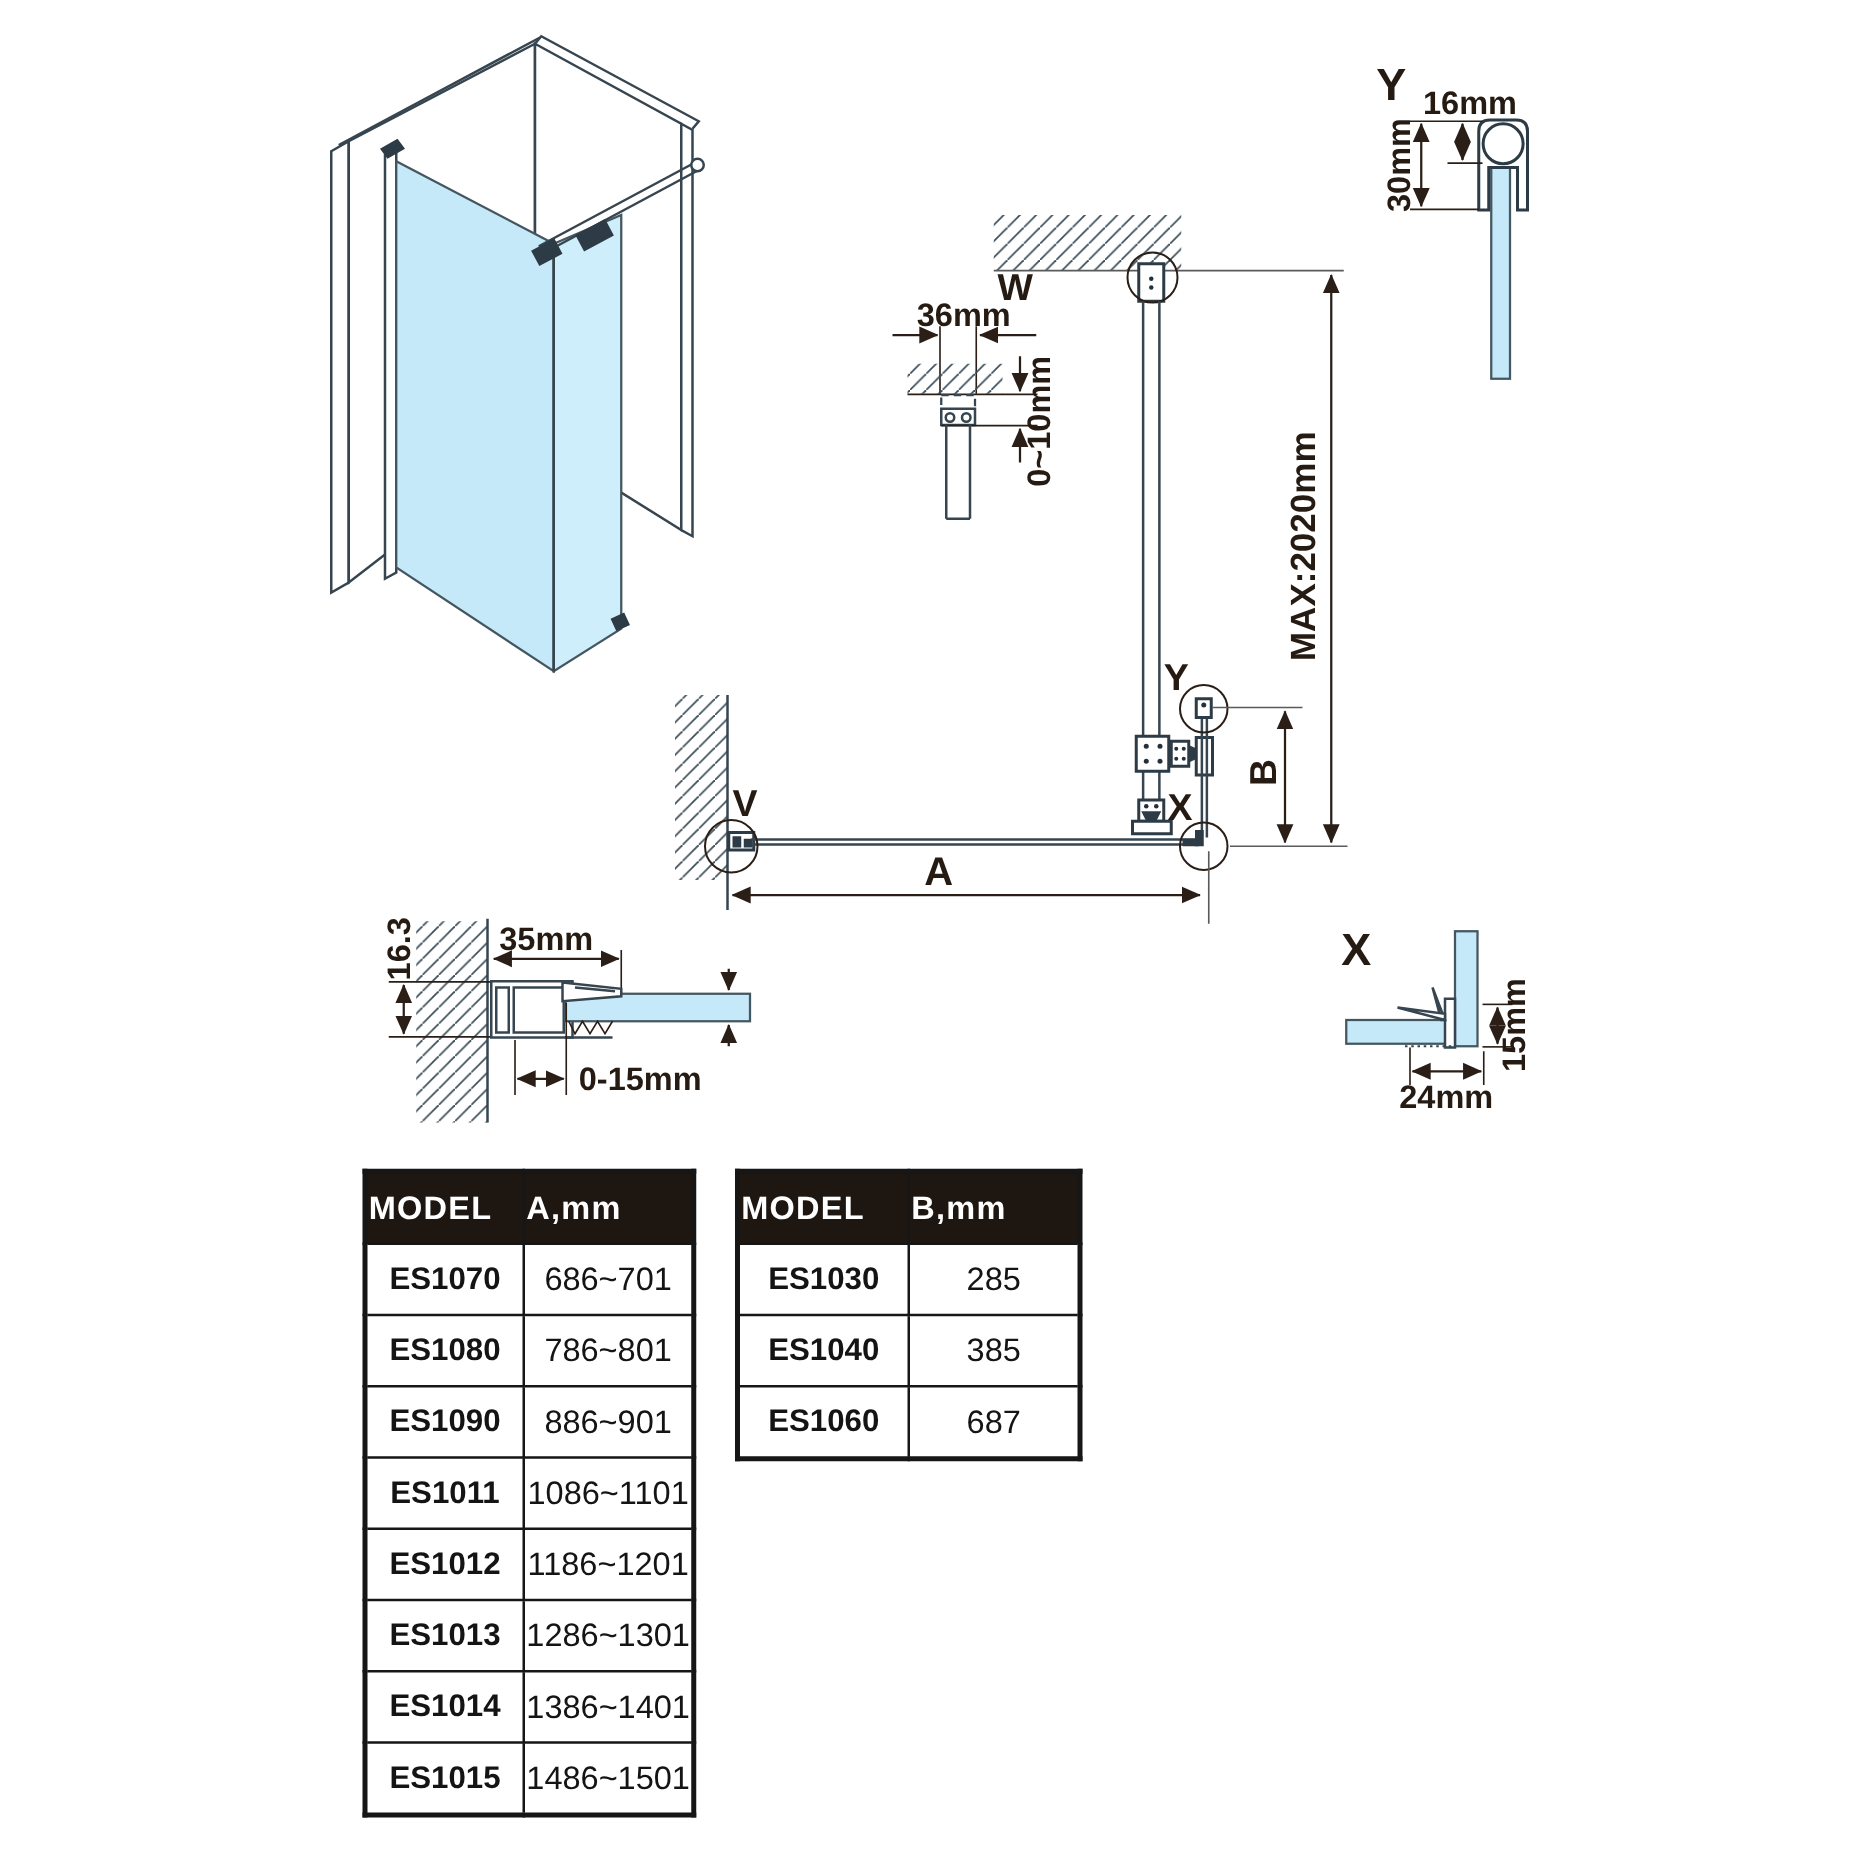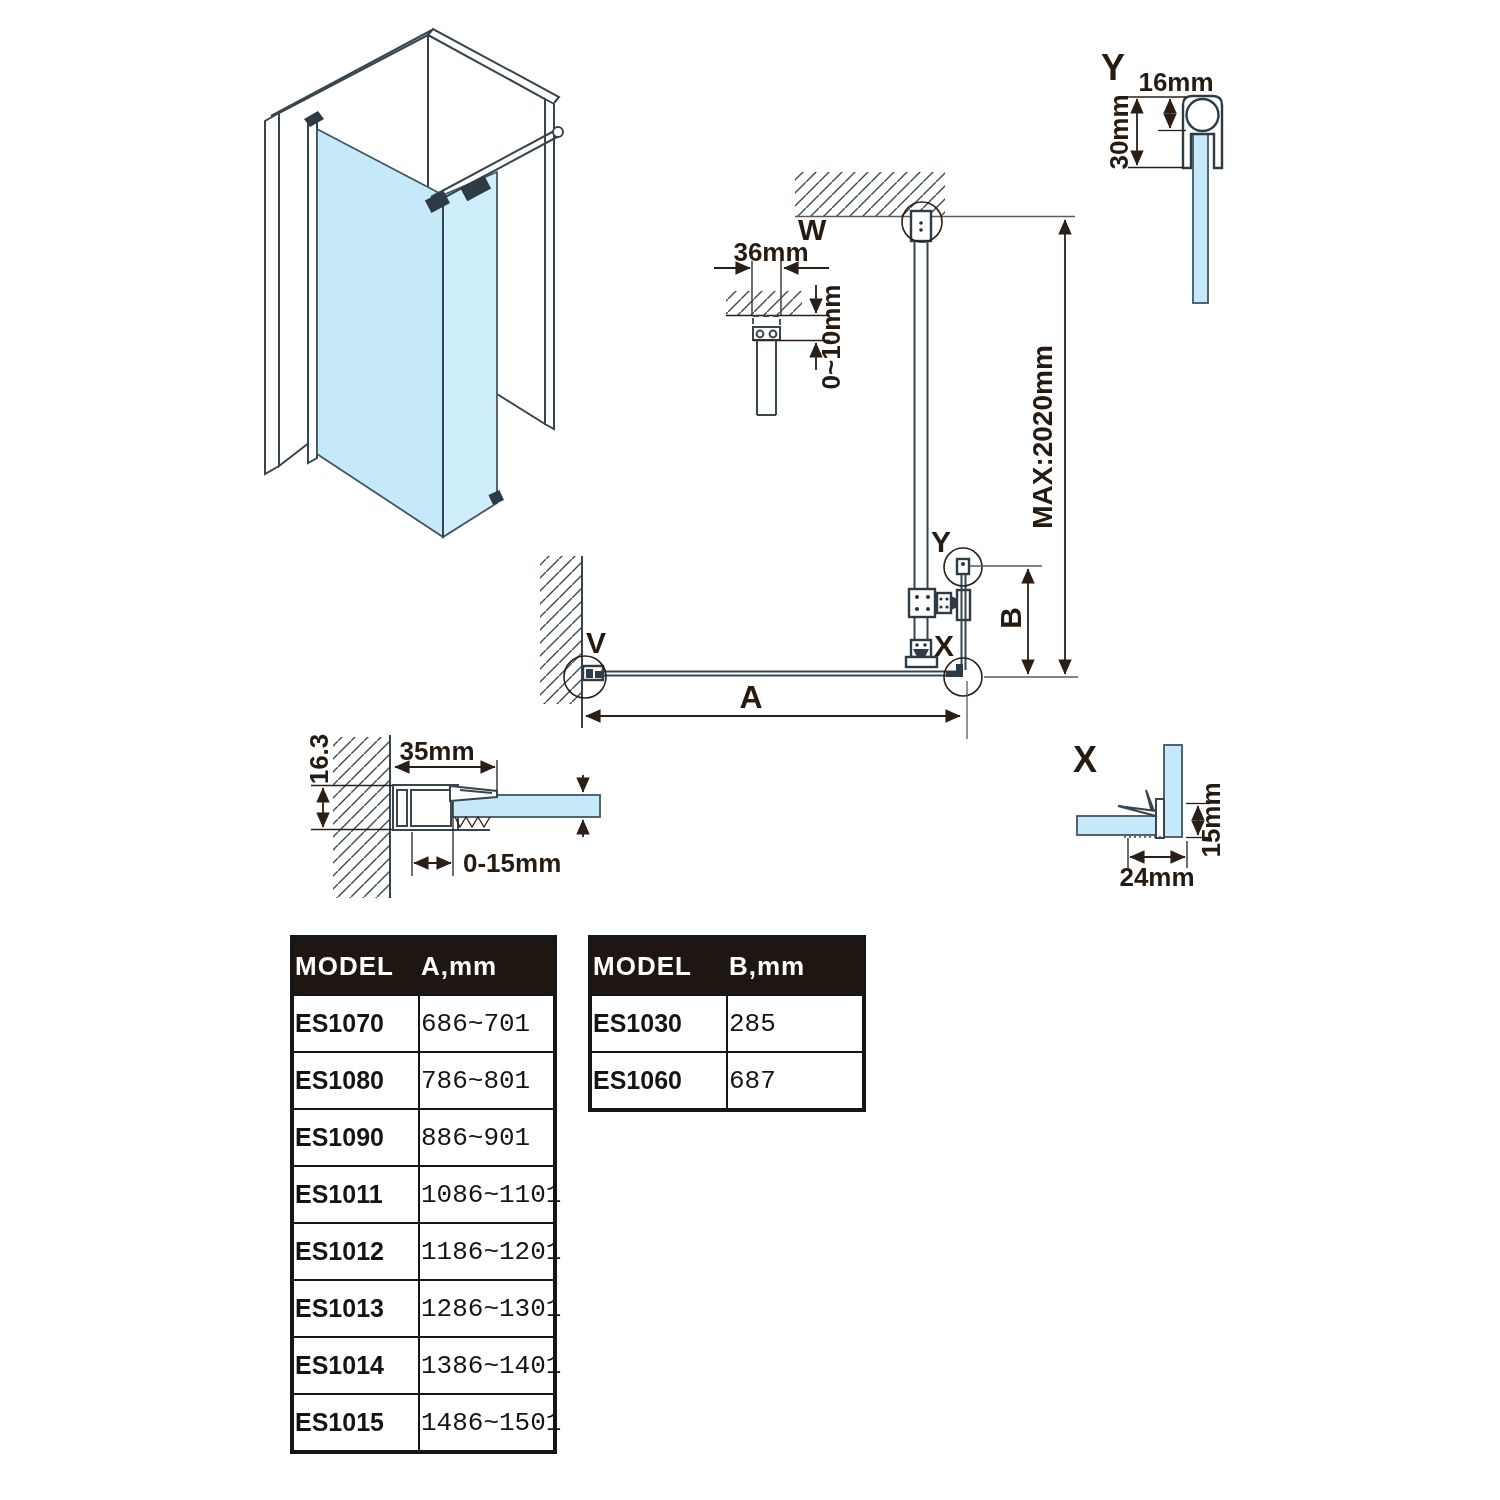--- a/index.html
+++ b/index.html
@@ -26,23 +26,23 @@
   .title{font-family:"Liberation Sans",sans-serif;font-weight:bold;font-size:36px;fill:#251b12;}
 
   
   .spec-table{position:absolute;border-collapse:collapse;table-layout:fixed;background:#fff;}
   .spec-table,.spec-table th,.spec-table td{border:2.5px solid #161616;}
   .spec-table{border:4px solid #161616;}
   .table-a{left:290px;top:935px;width:263px;}
   .table-b{left:588px;top:935px;width:274px;}
   .spec-table th{background:#1e1611;color:#ffffff;font-weight:bold;font-size:26px;
                  height:53px;text-align:left;letter-spacing:1px;}
-  .spec-table td{height:53px;text-align:left;vertical-align:middle;color:#141414;}
+  .spec-table td{height:53px;text-align:center;vertical-align:middle;color:#141414;}
   .spec-table td.model{font-weight:bold;font-size:25px;}
-  .spec-table td.value{font-weight:normal;font-size:26px;font-family:Liberation Mono, monospace;}
+  .spec-table td.value{font-weight:normal;font-size:26px;}
   .table-a col.c1{width:127px;} .table-a col.c2{width:136px;}
   .table-b col.c1{width:137px;} .table-b col.c2{width:137px;}
 </style>
 </head>
 <body>
 
 <div class="stage">
 
 <svg width="1500" height="1500" viewBox="0 0 1500 1500">
   <defs>
@@ -305,19 +305,23 @@
       <th>MODEL</th>
       <th>B,mm</th>
     </tr>
   </thead>
   <tbody>
     <tr>
       <td class="model">ES1030</td>
       <td class="value">285</td>
     </tr>
     <tr>
+      <td class="model">ES1040</td>
+      <td class="value">385</td>
+    </tr>
+    <tr>
       <td class="model">ES1060</td>
       <td class="value">687</td>
     </tr>
   </tbody>
 </table>
 
 </div>
 
 </body></html>

